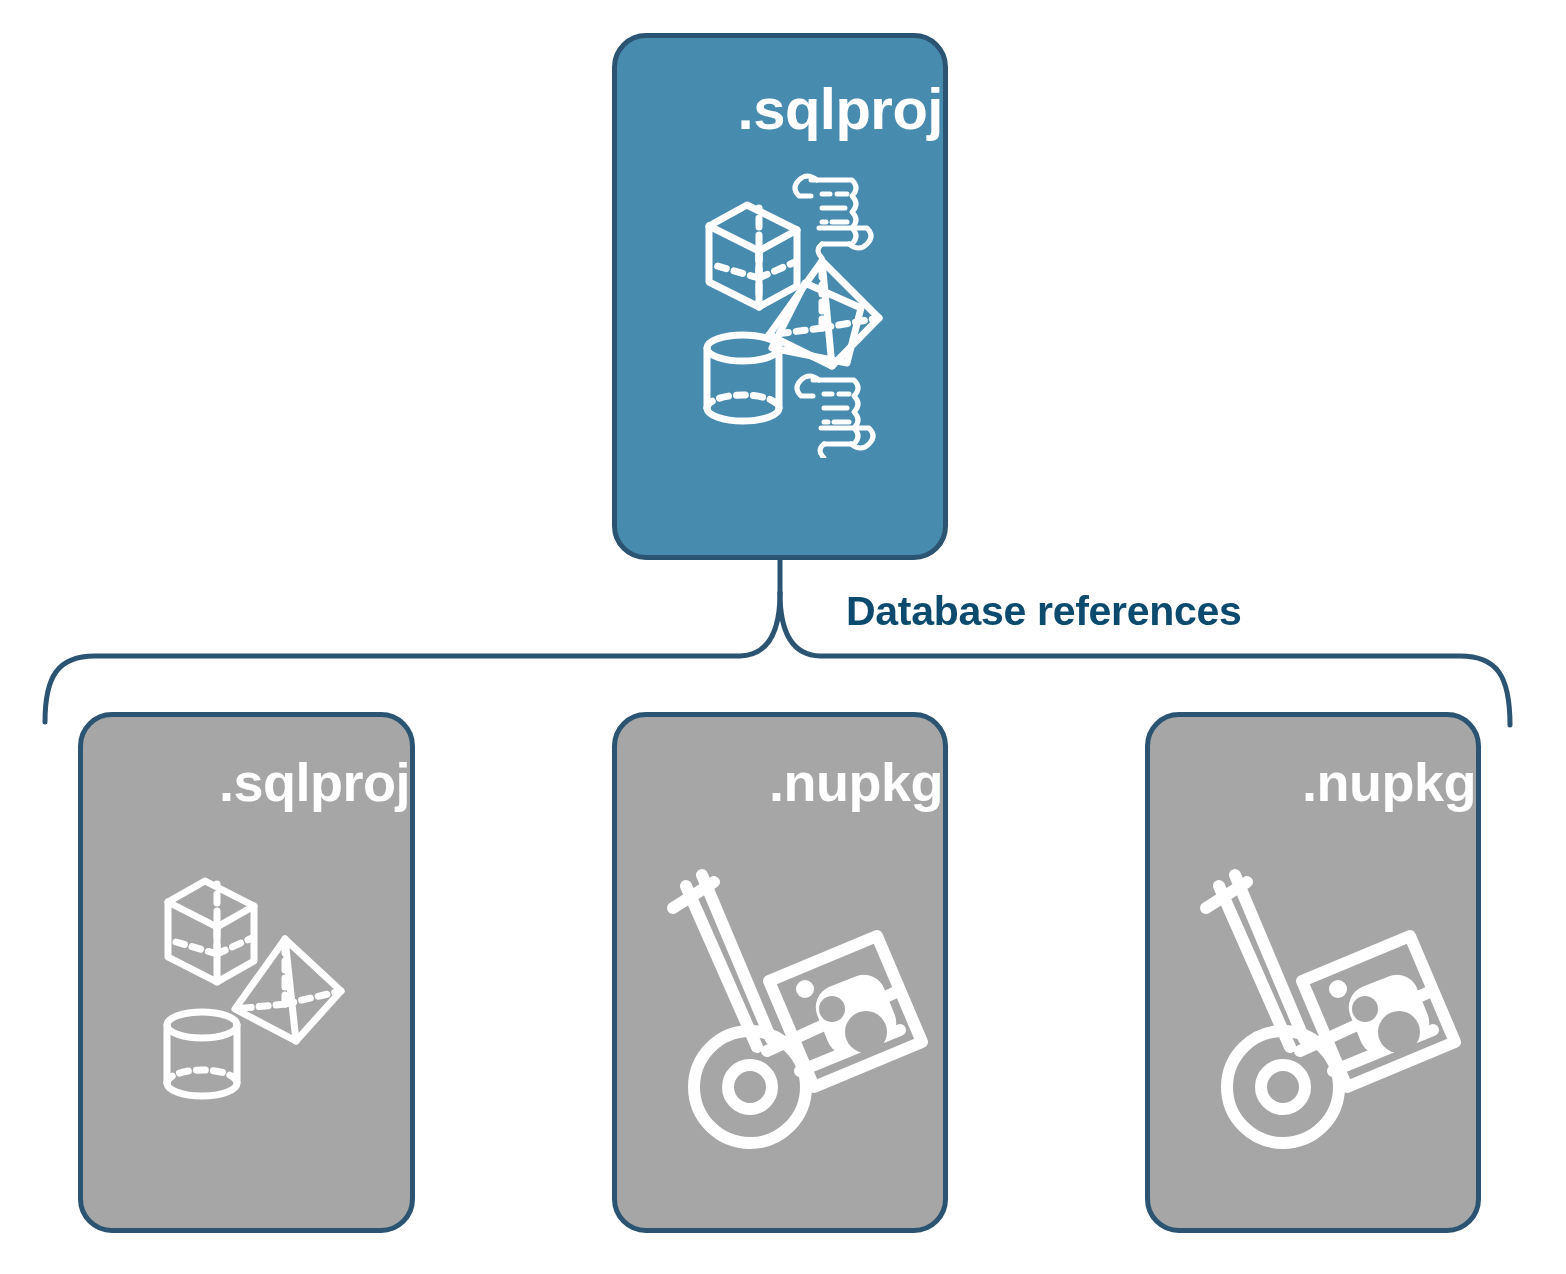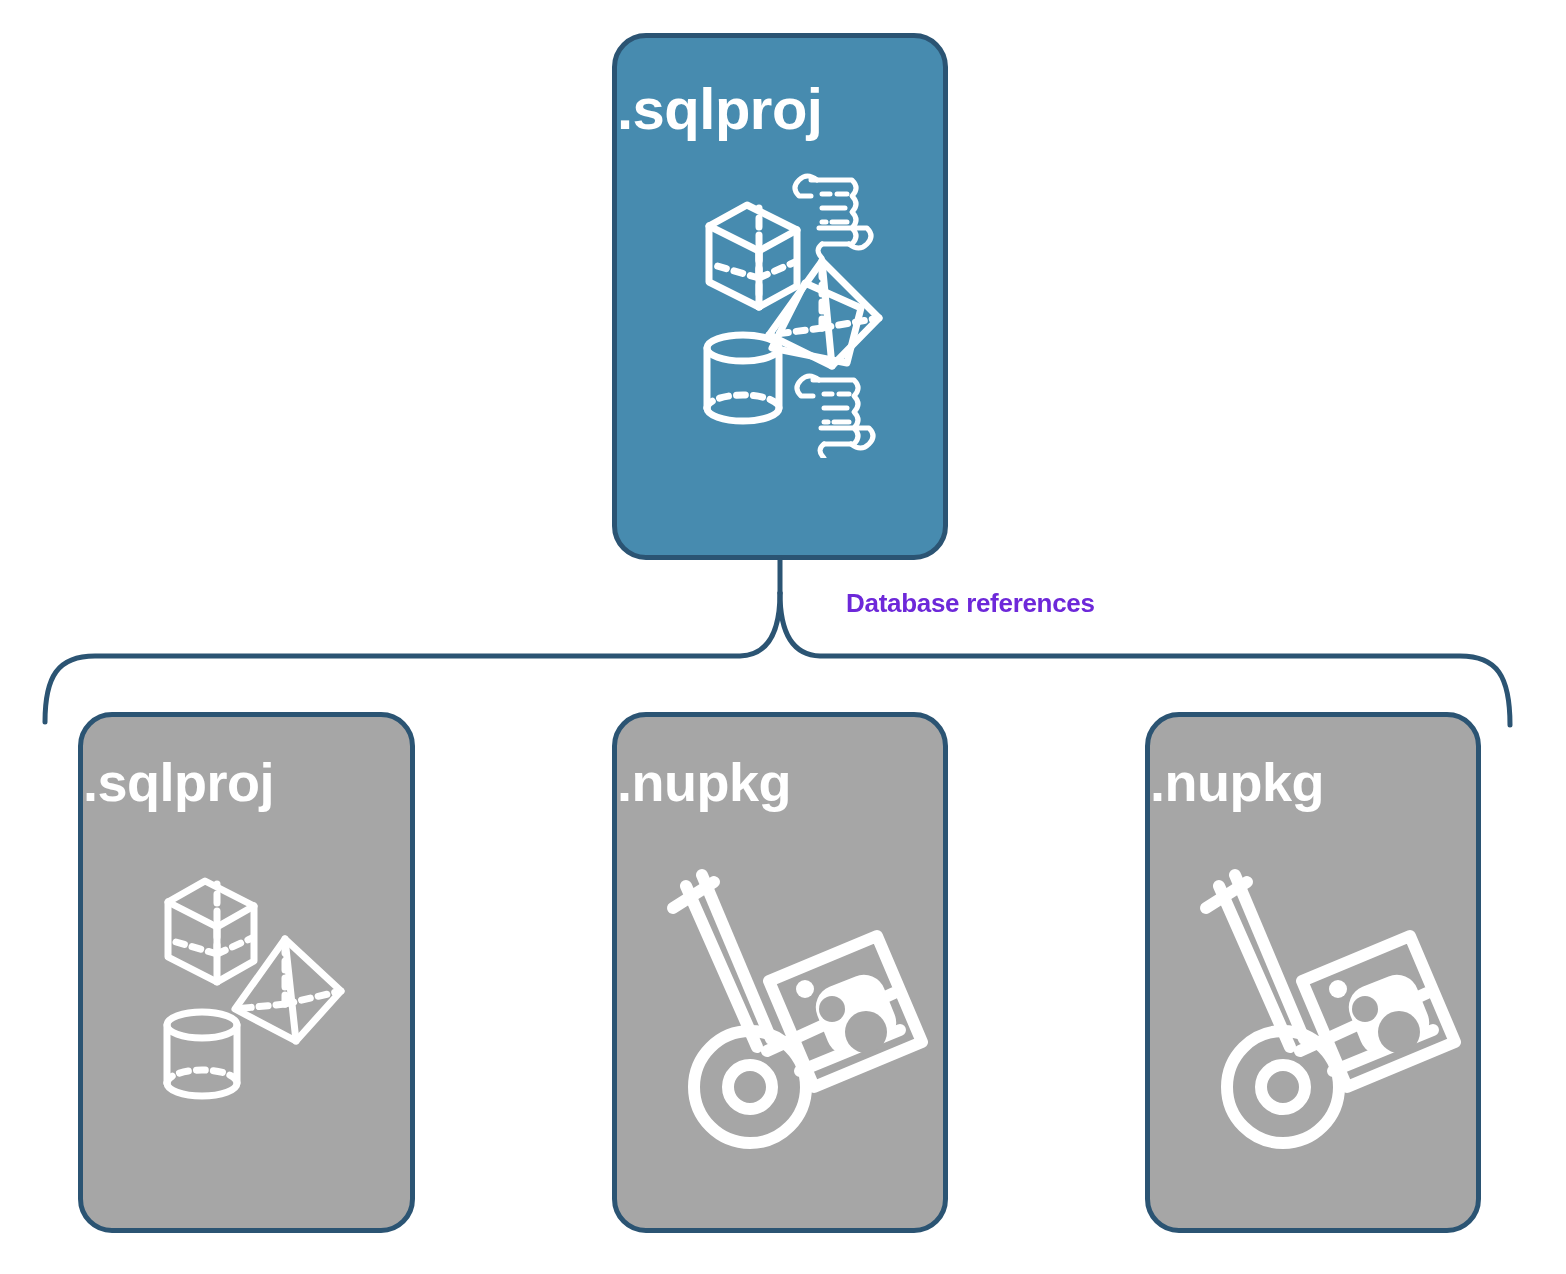--- a/index.html
+++ b/index.html
@@ -17,21 +17,21 @@
     background: #ffffff;
     overflow: hidden;
   }
   .node-box {
     position: absolute;
     border-radius: 34px;
     border: 5px solid #2B5473;
     box-sizing: border-box;
     display: flex;
     flex-direction: column;
-    align-items: flex-start;
+    align-items: flex-end;
   }
   .node-box.primary { background: #478BAF; }
   .node-box.secondary { background: #A6A6A6; }
 
   .node-title {
     color: #ffffff;
     font-weight: bold;
     letter-spacing: -0.5px;
     line-height: 1;
     user-select: none;
@@ -48,22 +48,22 @@
     position: absolute;
     left: 0;
     top: 0;
     width: 1566px;
     height: 1274px;
     pointer-events: none;
   }
 
   .conn-label {
     position: absolute;
-    color: #6d28d9;
-    font-size: 26px;
+    color: #0c4a6e;
+    font-size: 41px;
     font-weight: bold;
     letter-spacing: -0.3px;
     white-space: nowrap;
     user-select: none;
   }
 </style>
 </head>
 <body>
 
 <div id="canvas">

